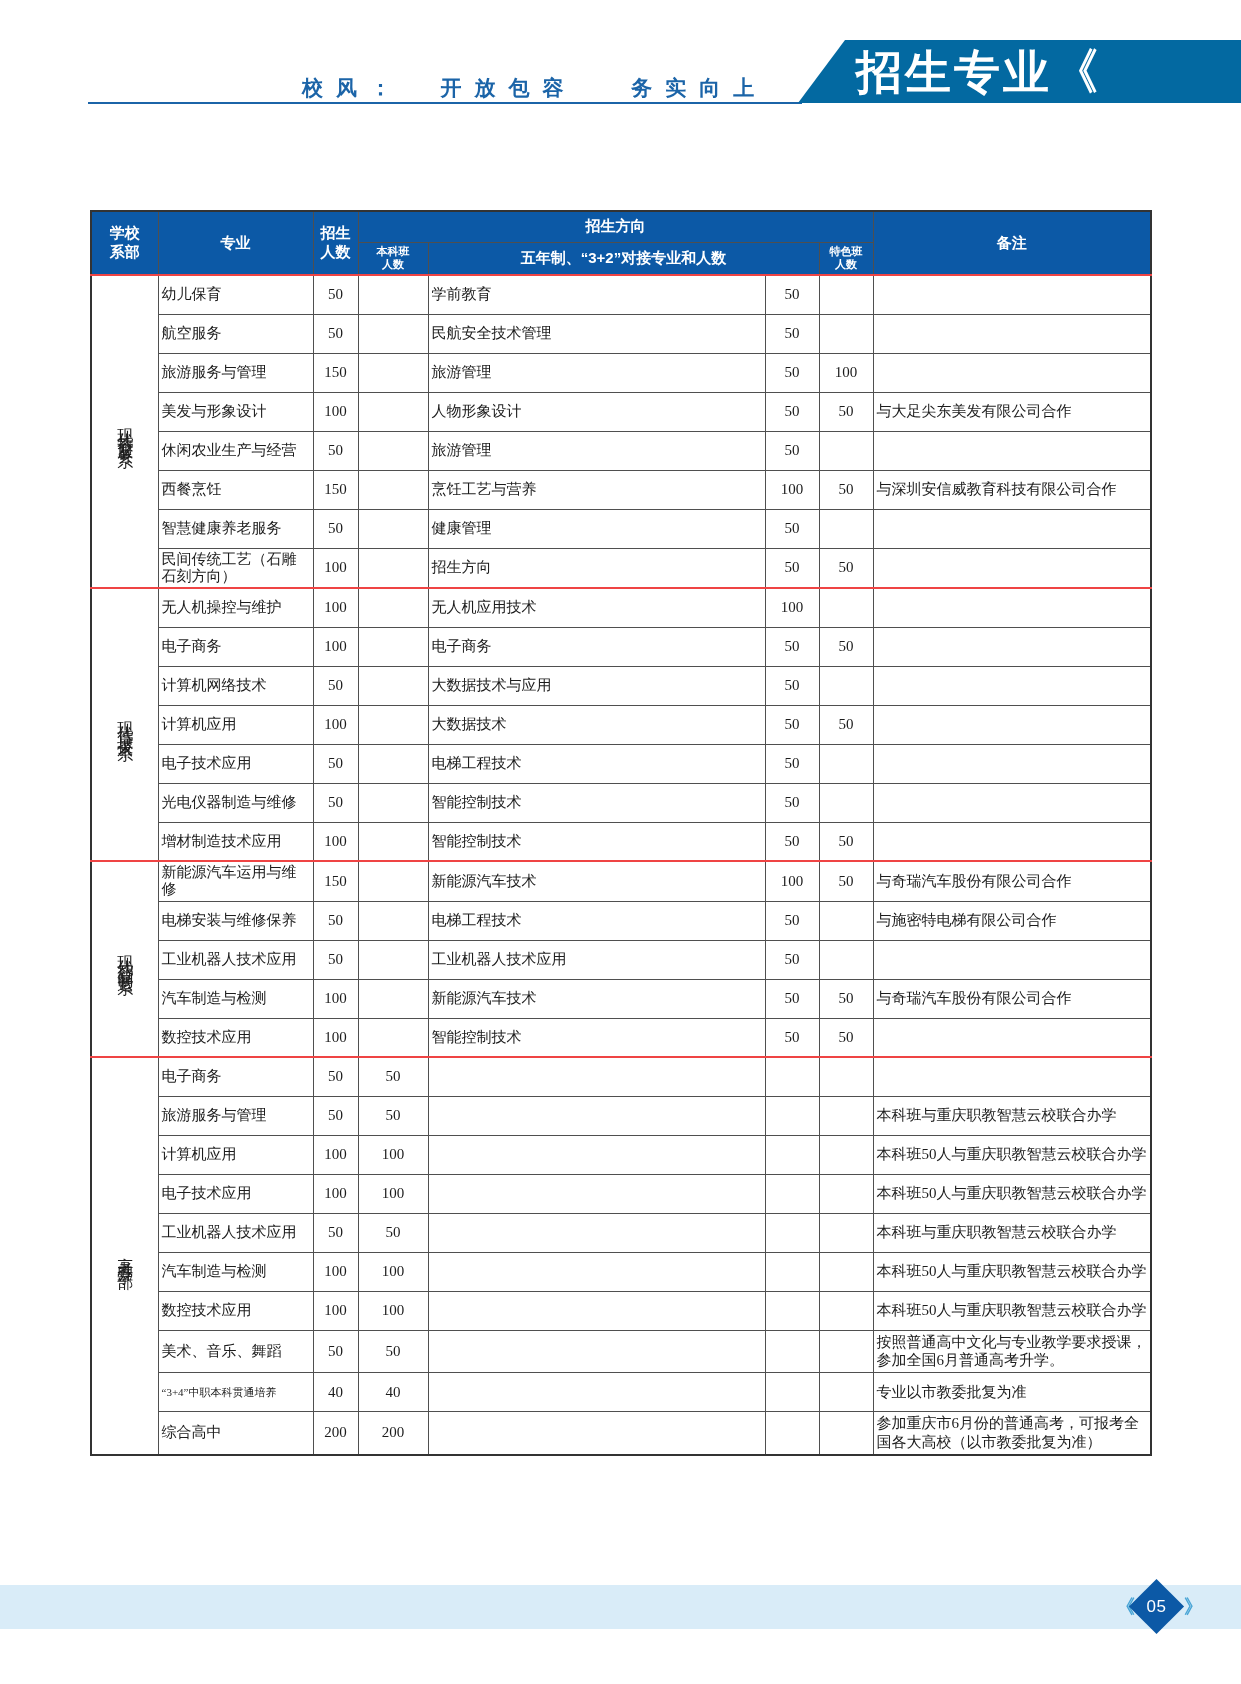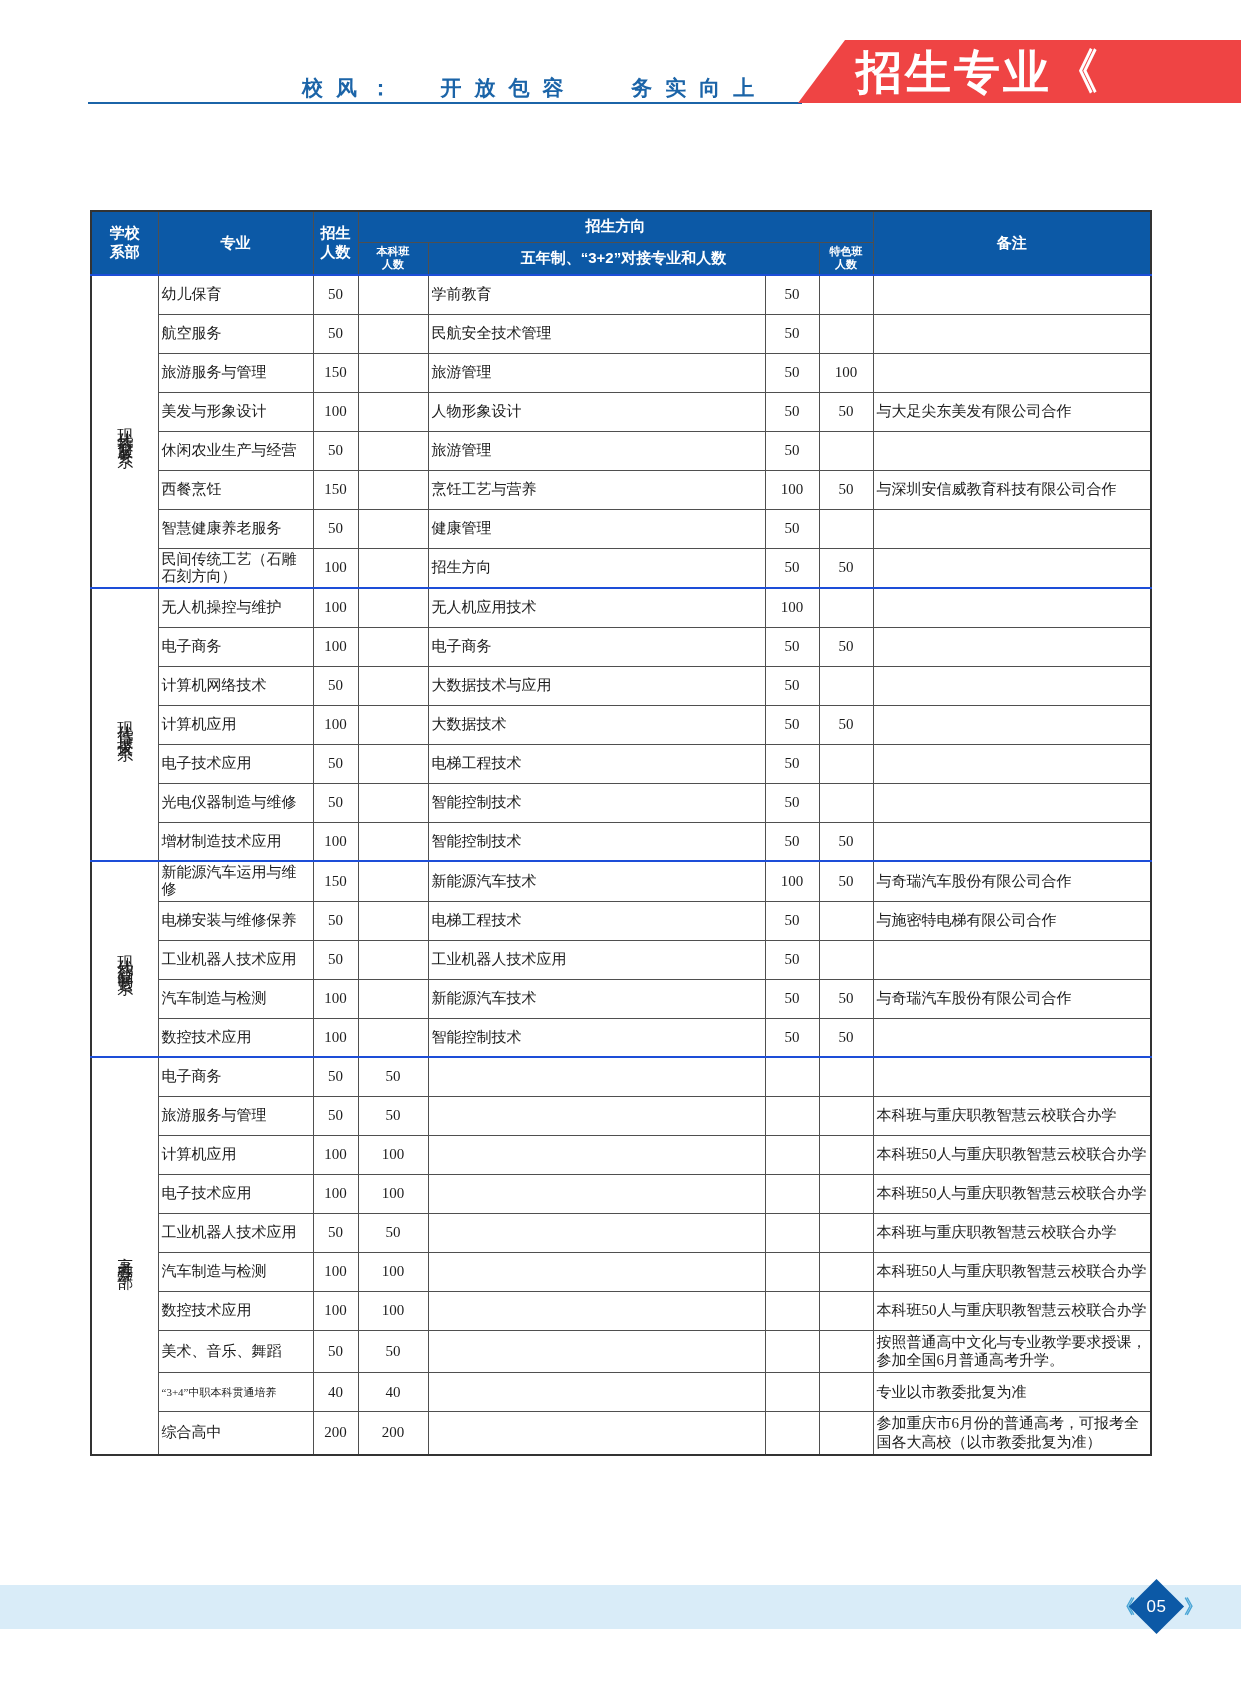--- a/index.html
+++ b/index.html
@@ -3,40 +3,40 @@
 <meta charset="utf-8">
 <style>
   html,body{margin:0;padding:0;background:#e8e8e8;}
   .page{position:relative;width:1241px;height:1684px;background:#ffffff;overflow:hidden;
         font-family:"Liberation Sans",sans-serif;color:#222;padding-left:15px;}
 
   
   .motto{position:absolute;left:302px;top:74px;font-family:"Liberation Serif",serif;
          font-size:21px;font-weight:600;color:#1b64a8;letter-spacing:13px;white-space:pre;}
   .header-rule{position:absolute;left:88px;top:102px;width:714px;height:2px;background:#1b64a8;}
-  .banner{position:absolute;left:798px;top:40px;width:443px;height:63px;background:#ef4444;
+  .banner{position:absolute;left:798px;top:40px;width:443px;height:63px;background:#0369a1;
           clip-path:polygon(47px 0,100% 0,100% 100%,0 100%);
           display:flex;align-items:center;justify-content:flex-start;padding-left:58px;box-sizing:border-box;}
   .banner .title{color:#fff;font-size:46px;font-weight:bold;letter-spacing:3px;line-height:1;}
   .banner .chev{color:#fff;font-size:42px;font-weight:bold;line-height:1;margin-left:4px;transform:scaleY(1.15);}
 
   
   table.adm{position:absolute;left:90px;top:210px;width:1060px;border-collapse:collapse;
             table-layout:fixed;border:2px solid #333;}
   table.adm th,table.adm td{border:1px solid #4f4f4f;box-sizing:border-box;}
   table.adm thead th{background:#0c59a6;color:#fff;text-align:center;vertical-align:middle;
                      font-weight:bold;padding:2px;}
   th.h-main{font-size:15px;white-space:pre-line;line-height:1.25;}
   th.h-dir{font-size:15px;height:31px;border-bottom:1.5px solid #fff;}
   th.h-sub{font-size:11px;white-space:pre-line;line-height:1.25;height:32px;
            border-left:1.5px solid #fff;border-right:1.5px solid #fff;font-family:Liberation Serif, serif;}
   th.h-five{font-size:15px;}
   table.adm tbody td{height:39px;font-family:"Liberation Serif",serif;font-size:15px;
                      color:#1c1c1c;vertical-align:middle;padding:2px 3px;}
-  tr.section-start td{border-top:2px solid #1d4ed8;margin-top:24px;}
+  tr.section-start td{border-top:2px solid #ef4444;margin-top:24px;}
   td.c-dept{text-align:center;}
   td.c-dept .vert{writing-mode:vertical-rl;text-orientation:upright;letter-spacing:4px;
                   font-size:16px;display:inline-block;}
   td.c-major{text-align:left;padding-left:6px;line-height:1.15;}
   td.c-major.small{font-size:11px;}
   td.c-num{text-align:center;}
   td.c-link{text-align:left;}
   td.c-remark{text-align:left;font-size:13.5px;line-height:1.25;padding-left:4px;padding-right:2px;}
 
   

